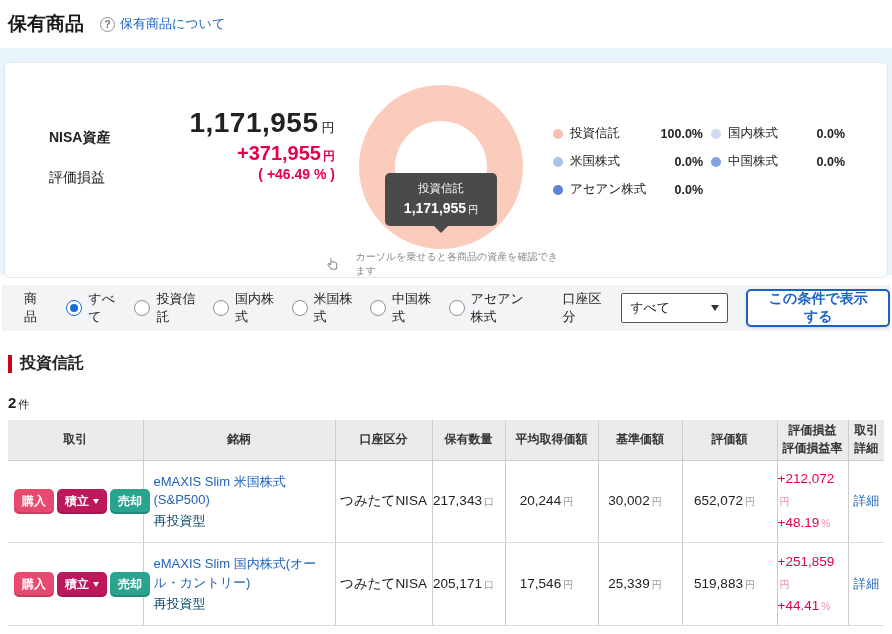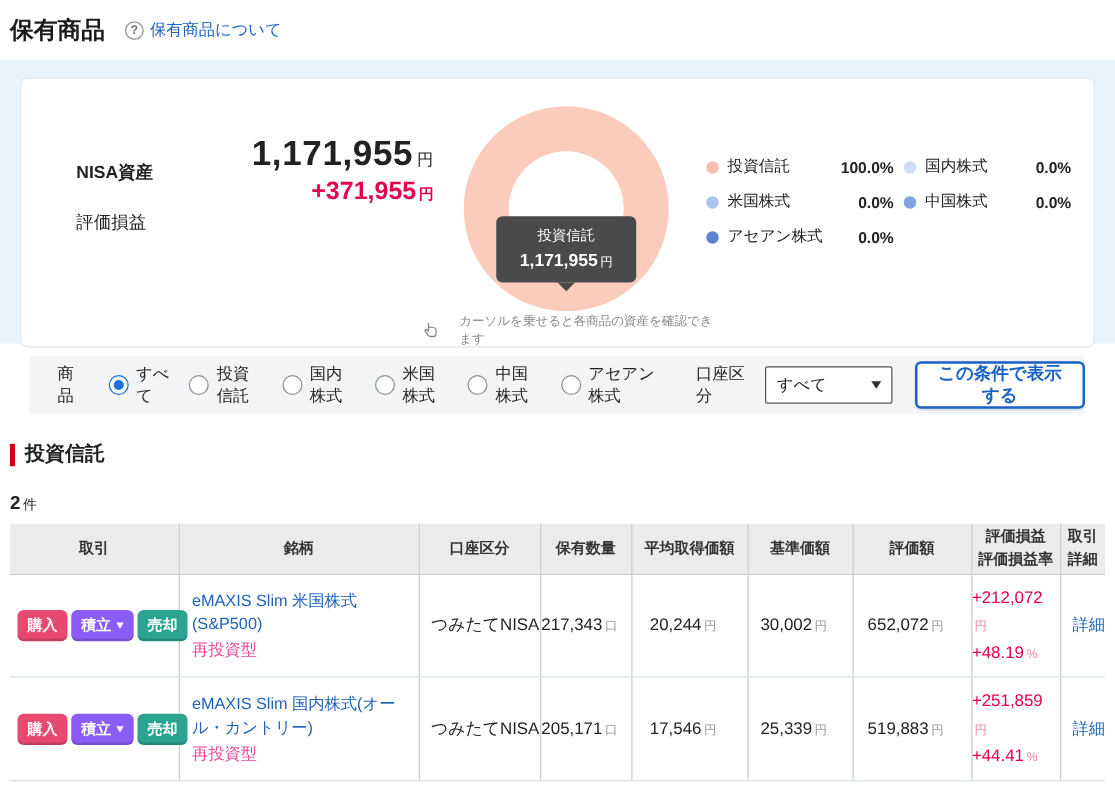--- a/index.html
+++ b/index.html
@@ -10,21 +10,21 @@
   body{width:892px;height:634px;background:#fff;font-family:"Liberation Sans",sans-serif;color:#222;overflow:hidden;}
   .page{position:relative;width:892px;height:634px;background:#fff;}
 
   
   .page-header{height:48px;display:flex;align-items:center;padding-left:8px;gap:16px;}
   .page-title{font-size:19px;font-weight:bold;color:#1a1a1a;}
   .help-link{display:flex;align-items:center;gap:5px;font-size:13px;color:var(--btn-blue);cursor:pointer;text-decoration:none;}
   .help-icon{width:15px;height:15px;border-radius:50%;border:1px solid #8a9299;color:#6b7379;font-size:10px;font-weight:bold;display:flex;align-items:center;justify-content:center;}
 
   
-  .blue-band{background:var(--band);height:227px;padding:14px 16px 0;}
+  .blue-band{background:var(--band);height:227px;padding:14px 4px 0;}
   .card{position:relative;height:216px;background:#fff;border:1px solid #e2e8ec;border-radius:6px;}
   .asset-label{position:absolute;left:44px;top:66px;font-size:14px;font-weight:bold;}
   .pl-label{position:absolute;left:44px;top:106px;font-size:14px;}
   .summary-values{position:absolute;left:96px;top:44px;width:234px;text-align:right;}
   .sv-main{font-size:28px;font-weight:bold;letter-spacing:.5px;}
   .sv-main .unit-lg{font-size:13px;font-weight:normal;margin-left:3px;}
   .sv-pl{font-size:20px;font-weight:bold;color:var(--red);margin-top:3px;}
   .sv-pl .unit-sm{font-size:12px;margin-left:2px;}
   .sv-plpct{font-size:14px;font-weight:bold;color:var(--red);margin-top:1px;}
 
@@ -38,21 +38,21 @@
   .caption{position:absolute;left:322px;top:187px;width:240px;display:flex;align-items:center;justify-content:center;gap:17px;font-size:10px;color:#888;}
 
   .legend{position:absolute;left:548px;top:62px;display:grid;grid-template-columns:150px 134px;column-gap:8px;row-gap:11px;}
   .legend-item{display:flex;align-items:center;font-size:12.5px;}
   .dot{width:10px;height:10px;border-radius:50%;margin-right:7px;flex:none;}
   .dot.c0{background:#f7bfae;} .dot.c1{background:#cfdcf3;} .dot.c2{background:#aac4eb;}
   .dot.c3{background:#7fa3de;} .dot.c4{background:#5c84d2;}
   .legend-value{margin-left:auto;font-weight:bold;}
 
   
-  .filter-bar{margin:10px 24px 0;height:46px;background:var(--filterbg);display:flex;align-items:center;padding-left:22px;}
+  .filter-bar{margin:10px 2px 0;height:46px;background:var(--filterbg);display:flex;align-items:center;padding-left:22px;}
   .filter-label{font-size:13px;margin-right:20px;}
   .radio{display:flex;align-items:center;gap:6px;margin-right:15px;font-size:13px;cursor:pointer;}
   .rb{width:16px;height:16px;border-radius:50%;background:#fff;border:1px solid #8a9299;position:relative;flex:none;}
   .rb.selected{border-color:#1670d8;}
   .rb.selected::after{content:"";position:absolute;left:3px;top:3px;width:8px;height:8px;border-radius:50%;background:#1670d8;}
   .account-label{font-size:13px;margin:0 14px 0 12px;}
   .select{width:122px;height:30px;background:#fff;border:1px solid #555;border-radius:2px;display:flex;align-items:center;padding:0 8px;font-size:13px;cursor:pointer;}
   .select-arrow{margin-left:auto;width:0;height:0;border-left:4px solid transparent;border-right:4px solid transparent;border-top:6px solid #333;}
   .submit-btn{margin-left:18px;height:38px;padding:0 15px;background:#fff;border:2px solid var(--btn-blue);border-radius:5px;color:var(--btn-blue);font-size:14px;font-weight:bold;display:flex;align-items:center;cursor:pointer;box-shadow:0 1px 2px rgba(0,60,130,.15);}
 
@@ -63,26 +63,26 @@
   .count-line{margin-top:20px;font-size:11px;}
   .count-num{font-size:15px;font-weight:bold;margin-right:2px;}
 
   table{width:876px;border-collapse:collapse;table-layout:fixed;margin-top:8px;}
   thead th{height:40px;background:var(--thbg);font-size:12px;font-weight:bold;color:#333;border-bottom:1px solid #ccc;line-height:1.45;text-align:center;}
   th + th, td + td{border-left:1px solid #ccc;}
   tbody td{background:#fff;border-bottom:1px solid #d5dfe6;vertical-align:middle;font-size:13.5px;}
   tr.r0 td{height:64px;} tr.r1 td{height:59px;}
   .cell-actions{padding-left:6px;white-space:nowrap;}
   .btn{display:inline-block;height:25px;line-height:25px;padding:0 8px;border-radius:5px;color:#fff;font-size:12px;font-weight:bold;margin-right:3px;text-align:center;cursor:pointer;box-shadow:inset 0 -2px rgba(0,0,0,.15);}
-  .btn-buy{background:#e8496f;} .btn-reserve{background:#8b5cf6;} .btn-sell{background:#2aa38f;}
+  .btn-buy{background:#e8496f;} .btn-reserve{background:#be185d;} .btn-sell{background:#2aa38f;}
   .tri{display:inline-block;width:0;height:0;border-left:3.5px solid transparent;border-right:3.5px solid transparent;border-top:5px solid #fff;margin-left:4px;vertical-align:middle;}
   .cell-name{padding:12px 10px;}
   .fund-link{color:var(--link);font-size:13px;line-height:1.45;display:inline;cursor:pointer;text-decoration:none;}
-  .fund-sub{font-size:13px;color:#ec4899;margin-top:2px;}
-  .cell-center{text-align:right;}
+  .fund-sub{font-size:13px;color:#0c4a6e;margin-top:2px;}
+  .cell-center{text-align:center;}
   .cell-num{text-align:center;padding-right:10px;}
   .unit{font-size:10px;color:#999;margin-left:2px;}
   .cell-pl{padding-right:8px;color:var(--red);font-size:13.5px;line-height:1.65;}
   .cell-pl .unit{color:#ef8aa6;}
   .detail-link{color:var(--link);font-size:13px;cursor:pointer;text-decoration:none;}
 </style>
 </head>
 <body>
 
 <div class="page">
@@ -96,20 +96,21 @@
   </div>
 
   <div class="blue-band">
     <div class="card">
       <div class="asset-label">NISA資産</div>
       <div class="pl-label">評価損益</div>
 
       <div class="summary-values">
         <div class="sv-main"><span>1,171,955</span><span class="unit-lg">円</span></div>
         <div class="sv-pl"><span>+371,955</span><span class="unit-sm">円</span></div>
+        <div class="sv-plpct">( +46.49 % )</div>
       </div>
 
       <div class="donut"></div>
 
       <div class="chart-tooltip">
         <div class="tt-label">投資信託</div>
         <div class="tt-value"><span>1,171,955</span><span class="unit-sm">円</span></div>
       </div>
 
       <div class="caption">

